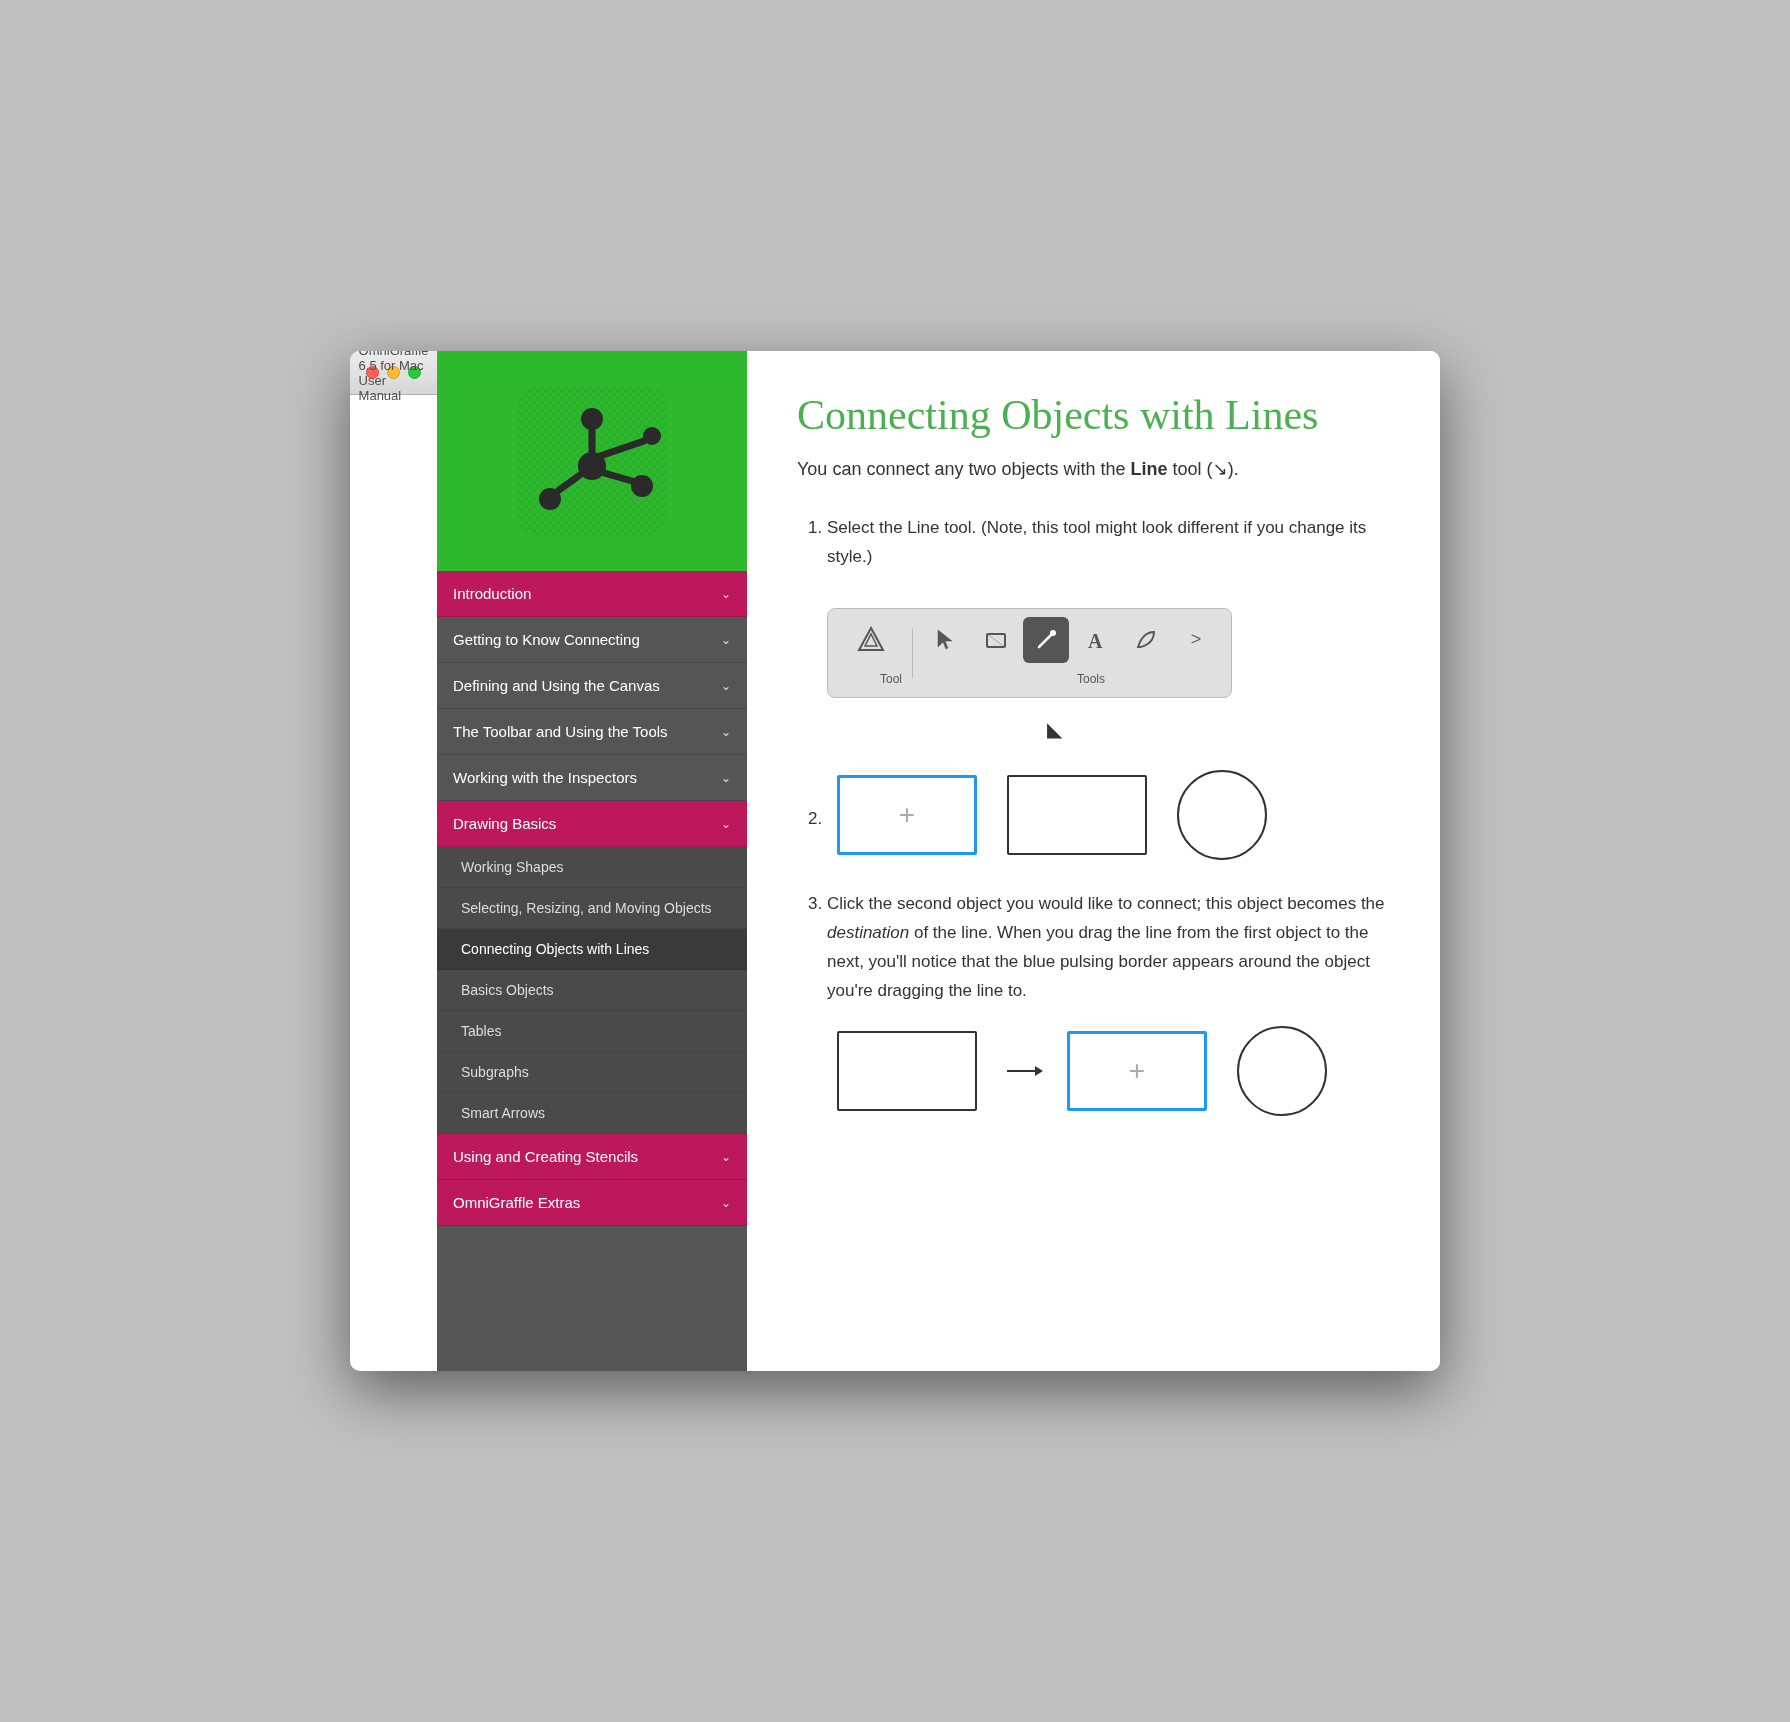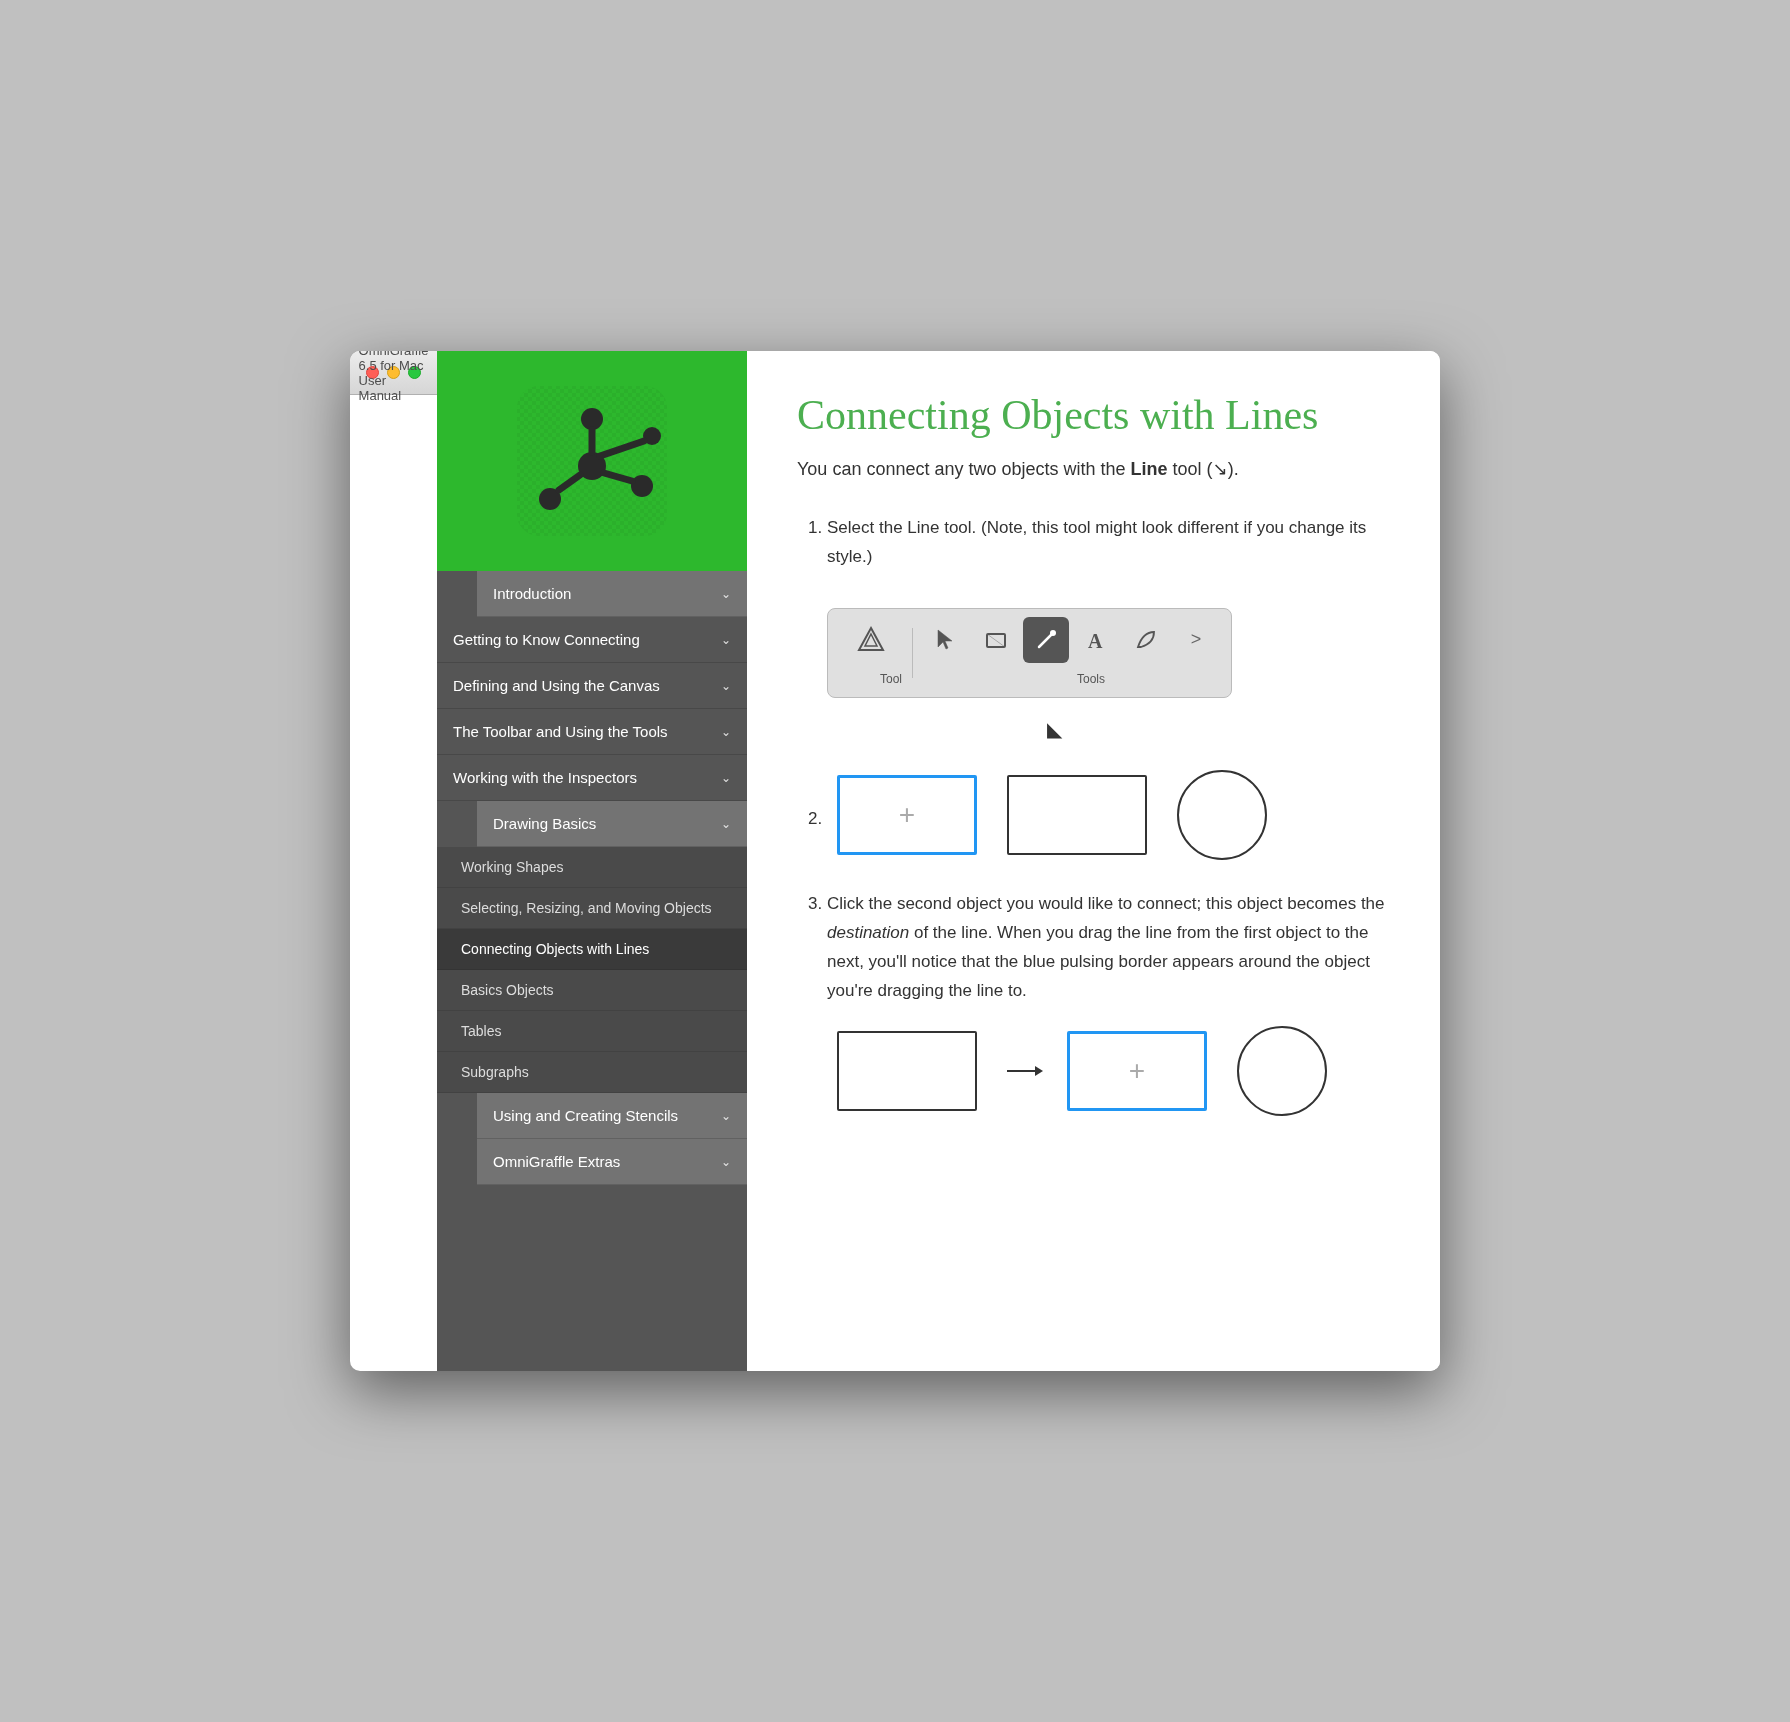--- a/index.html
+++ b/index.html
@@ -83,22 +83,21 @@
       align-items: center;
       justify-content: space-between;
       padding: 14px 16px;
       cursor: pointer;
       border-bottom: 1px solid rgba(0,0,0,0.15);
       color: #fff;
       font-size: 15px;
       font-weight: 500;
     }
     .sidebar-item.green {
-      background: #737373;
-      margin-left: 40px;
+      background: #be185d;
     }
     .sidebar-item.dark {
       background: #555;
     }
     .sidebar-sub-item {
       display: flex;
       align-items: center;
       padding: 12px 16px 12px 24px;
       cursor: pointer;
       border-bottom: 1px solid rgba(0,0,0,0.1);
@@ -306,20 +305,23 @@
         <span>Connecting Objects with Lines</span>
       </div>
       <div class="sidebar-sub-item">
         <span>Basics Objects</span>
       </div>
       <div class="sidebar-sub-item">
         <span>Tables</span>
       </div>
       <div class="sidebar-sub-item">
         <span>Subgraphs</span>
+      </div>
+      <div class="sidebar-sub-item">
+        <span>Smart Arrows</span>
       </div>
 
       <div class="sidebar-item green">
         <span>Using and Creating Stencils</span>
         <span class="chevron">⌄</span>
       </div>
       <div class="sidebar-item green">
         <span>OmniGraffle Extras</span>
         <span class="chevron">⌄</span>
       </div>

